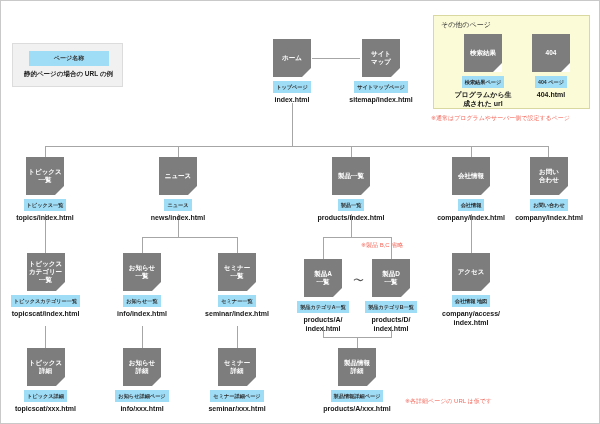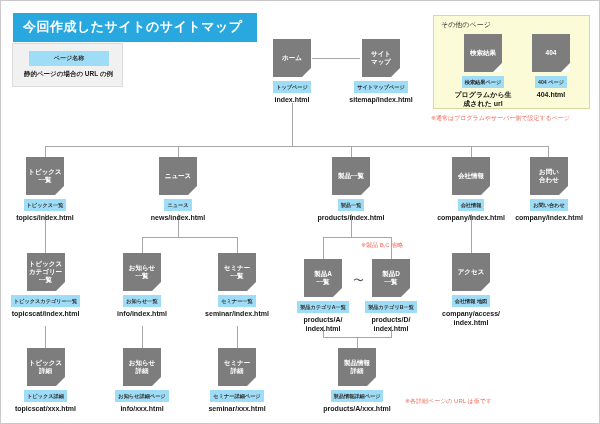--- a/index.html
+++ b/index.html
@@ -124,21 +124,20 @@
     position:absolute;
     font-size:11px;color:#555;
     font-family:"DejaVu Sans",sans-serif;
   }
 </style>
 </head>
 <body>
 
 <div id="page">
 
-  <div class="title-bar">今回作成したサイトのサイトマップ</div>
 
   <div class="legend">
     <div class="lg-badge">ページ名称</div>
     <div class="lg-url">静的ページの場合の URL の例</div>
   </div>
 
   <div class="other-panel">
     <div class="op-title">その他のページ</div>
 
     <div class="node" style="left:18px;top:18px;width:62px;">

